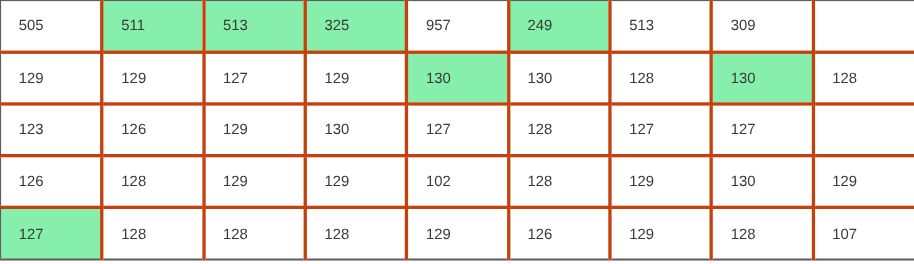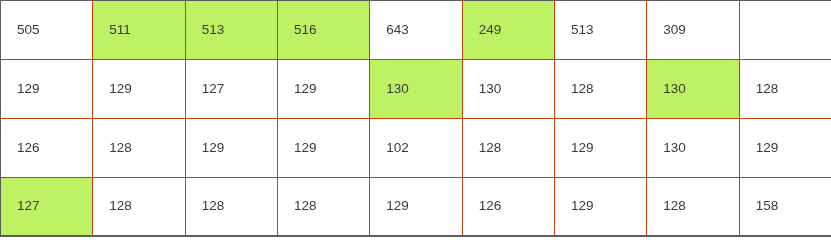--- a/index.html
+++ b/index.html
@@ -24,34 +24,34 @@
 
   .data-table col {
     width: 92.33px;
   }
 
   .data-table tr {
     height: 30px;
   }
 
   .data-table td {
-    border: 1px solid #c2410c;
+    border: 3px solid #c2410c;
     padding: 0 0 0 16px;
     font-size: 13.5px;
     line-height: 1.2;
     color: #3b3a38;
     text-align: left;
     vertical-align: middle;
     background: #ffffff;
     white-space: nowrap;
     overflow: hidden;
   }
 
   .data-table td.highlight {
-    background: #bef264;
+    background: #86efac;
   }
 
   
   .data-table td:first-child {
     border-left: 1px solid #5d5d5d;
   }
   .data-table td:last-child {
     border-right: 1px solid #5d5d5d;
   }
   .data-table tr:first-child td {
@@ -74,37 +74,48 @@
       <col>
       <col>
       <col>
       <col>
   </colgroup>
   <tbody>
       <tr>
         <td>505</td>
         <td class="highlight">511</td>
         <td class="highlight">513</td>
-        <td class="highlight">516</td>
-        <td>643</td>
+        <td class="highlight">325</td>
+        <td>957</td>
         <td class="highlight">249</td>
         <td>513</td>
         <td>309</td>
         <td></td>
       </tr>
       <tr>
         <td>129</td>
         <td>129</td>
         <td>127</td>
         <td>129</td>
         <td class="highlight">130</td>
         <td>130</td>
         <td>128</td>
         <td class="highlight">130</td>
         <td>128</td>
+      </tr>
+      <tr>
+        <td>123</td>
+        <td>126</td>
+        <td>129</td>
+        <td>130</td>
+        <td>127</td>
+        <td>128</td>
+        <td>127</td>
+        <td>127</td>
+        <td></td>
       </tr>
       <tr>
         <td>126</td>
         <td>128</td>
         <td>129</td>
         <td>129</td>
         <td>102</td>
         <td>128</td>
         <td>129</td>
         <td>130</td>
@@ -112,16 +123,16 @@
       </tr>
       <tr>
         <td class="highlight">127</td>
         <td>128</td>
         <td>128</td>
         <td>128</td>
         <td>129</td>
         <td>126</td>
         <td>129</td>
         <td>128</td>
-        <td>158</td>
+        <td>107</td>
       </tr>
     </tbody>
 </table>
 
 </body></html>

